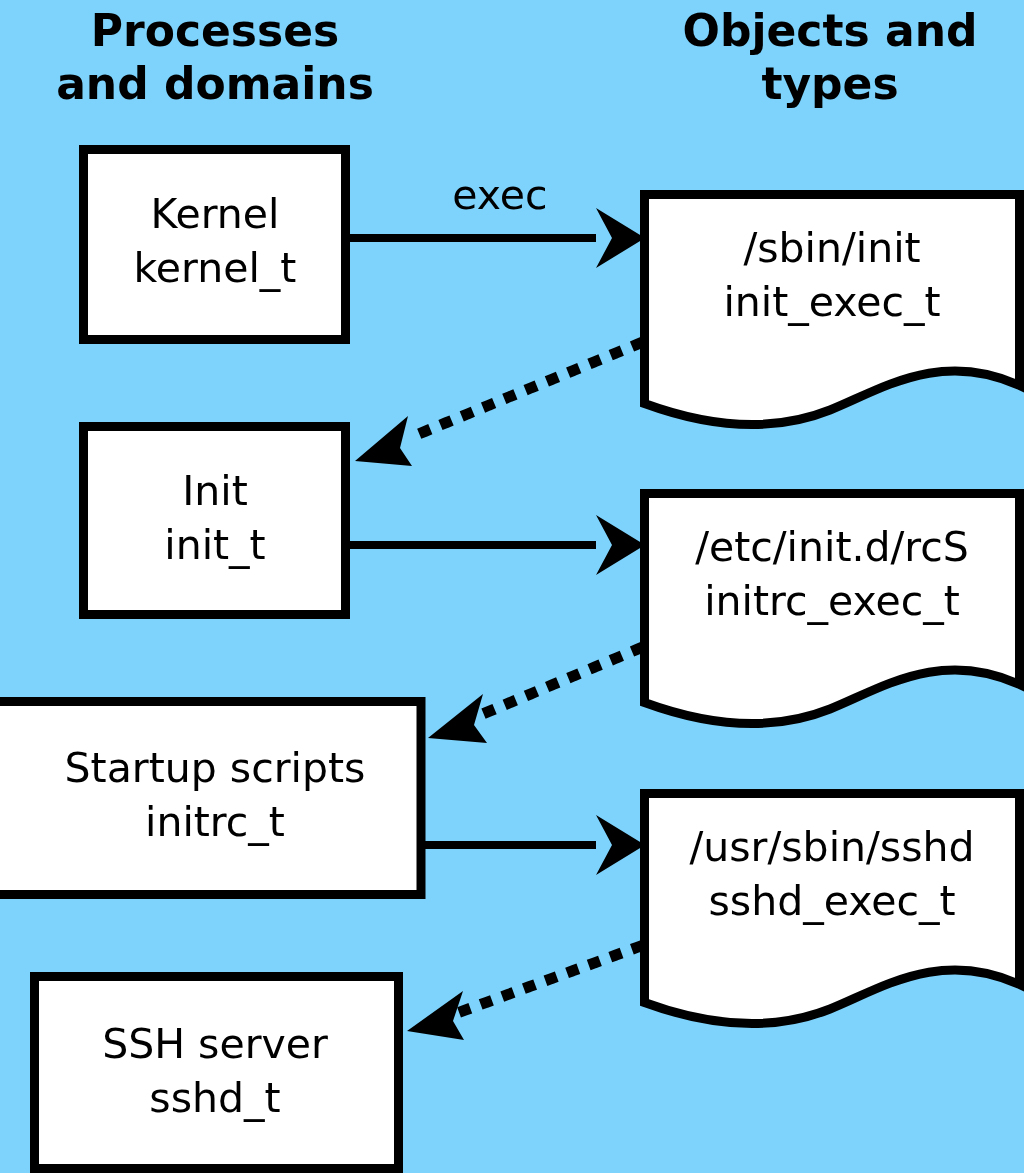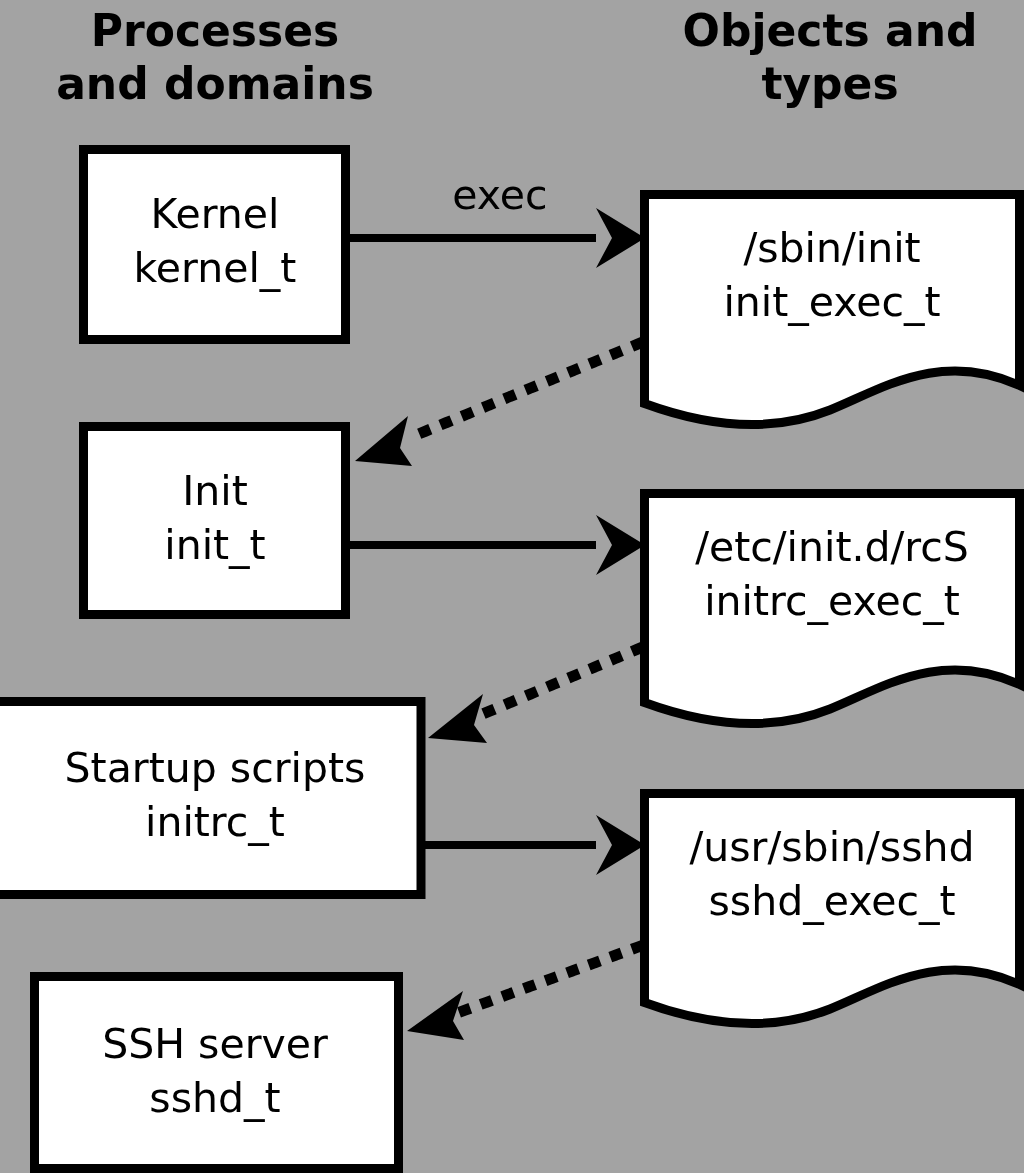--- a/index.html
+++ b/index.html
@@ -7,21 +7,21 @@
     padding: 0;
     background: #ffffff;
   }
   body {
     font-family: "DejaVu Sans", sans-serif;
   }
   #canvas {
     position: relative;
     width: 1024px;
     height: 1173px;
-    background: #a3a3a3;
+    background: #7dd3fc;
     overflow: hidden;
   }
   #diagram-svg {
     position: absolute;
     top: 0;
     left: 0;
     width: 1024px;
     height: 1173px;
   }
   .col-header {

